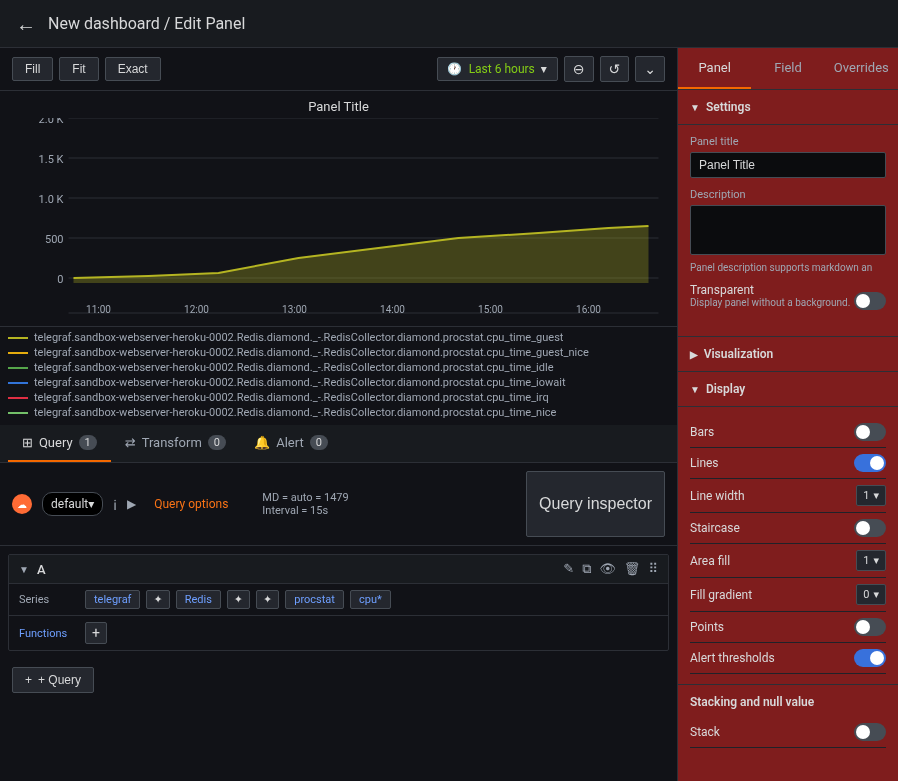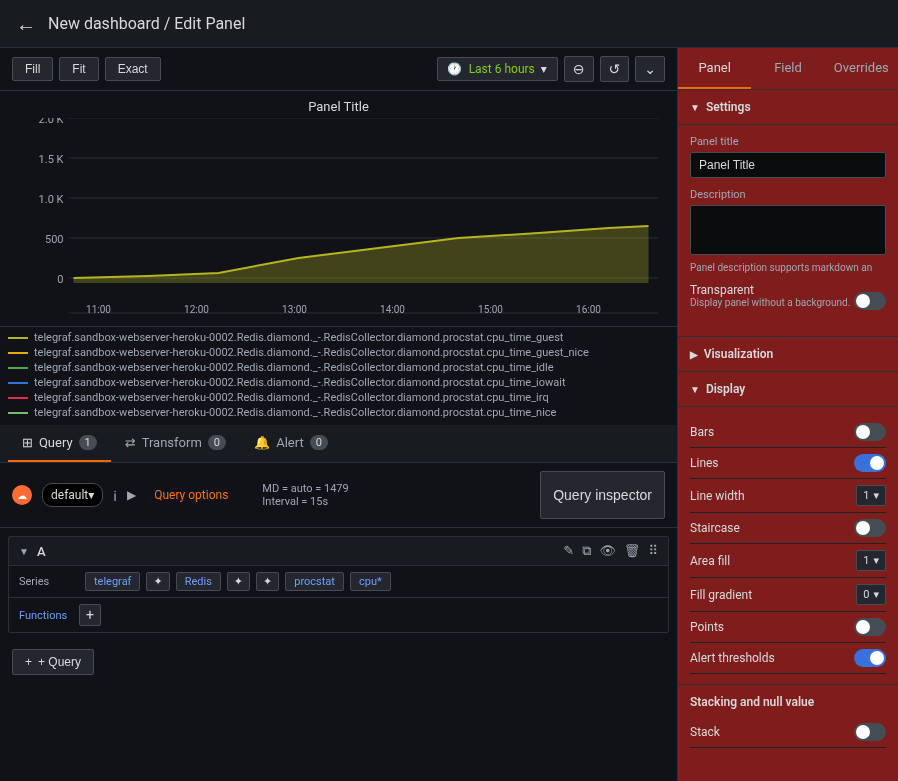--- a/index.html
+++ b/index.html
@@ -219,24 +219,24 @@
     }
     .query-meta {
       color: #9fa7b3;
       font-size: 11px;
       margin-left: 8px;
     }
     .query-inspector-btn {
       background: #24272e;
       border: 1px solid #464c54;
       color: #d8d9da;
-      padding: 15px 12px;
-      border-radius: 2px;
-      cursor: pointer;
-      font-size: 14px;
+      padding: 23px 12px;
+      border-radius: 2px;
+      cursor: pointer;
+      font-size: 16px;
       margin-left: auto;
     }
 
     
     .query-a-section {
       border: 1px solid #2c2f36;
       margin: 8px;
       border-radius: 2px;
     }
     .query-a-header {
@@ -292,20 +292,21 @@
       padding: 2px 6px;
       border-radius: 2px;
       font-size: 11px;
     }
 
     
     .functions-row {
       display: flex;
       align-items: center;
       padding: 6px 10px;
+      gap: 6px;
     }
     .functions-label {
       color: #6e9fff;
       font-size: 11px;
       width: 60px;
     }
     .add-btn {
       background: #24272e;
       border: 1px solid #464c54;
       color: #d8d9da;

